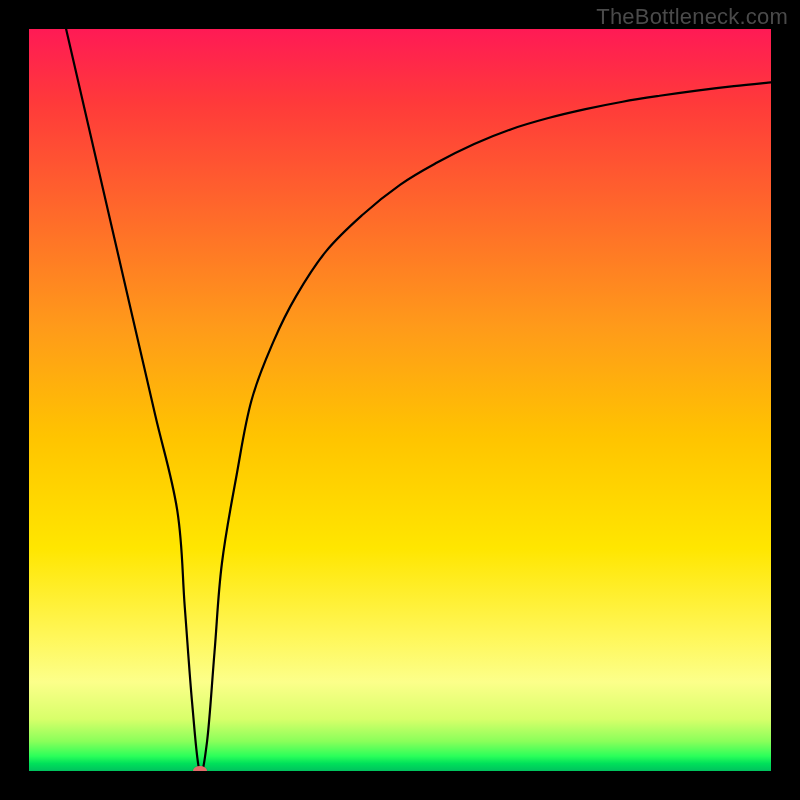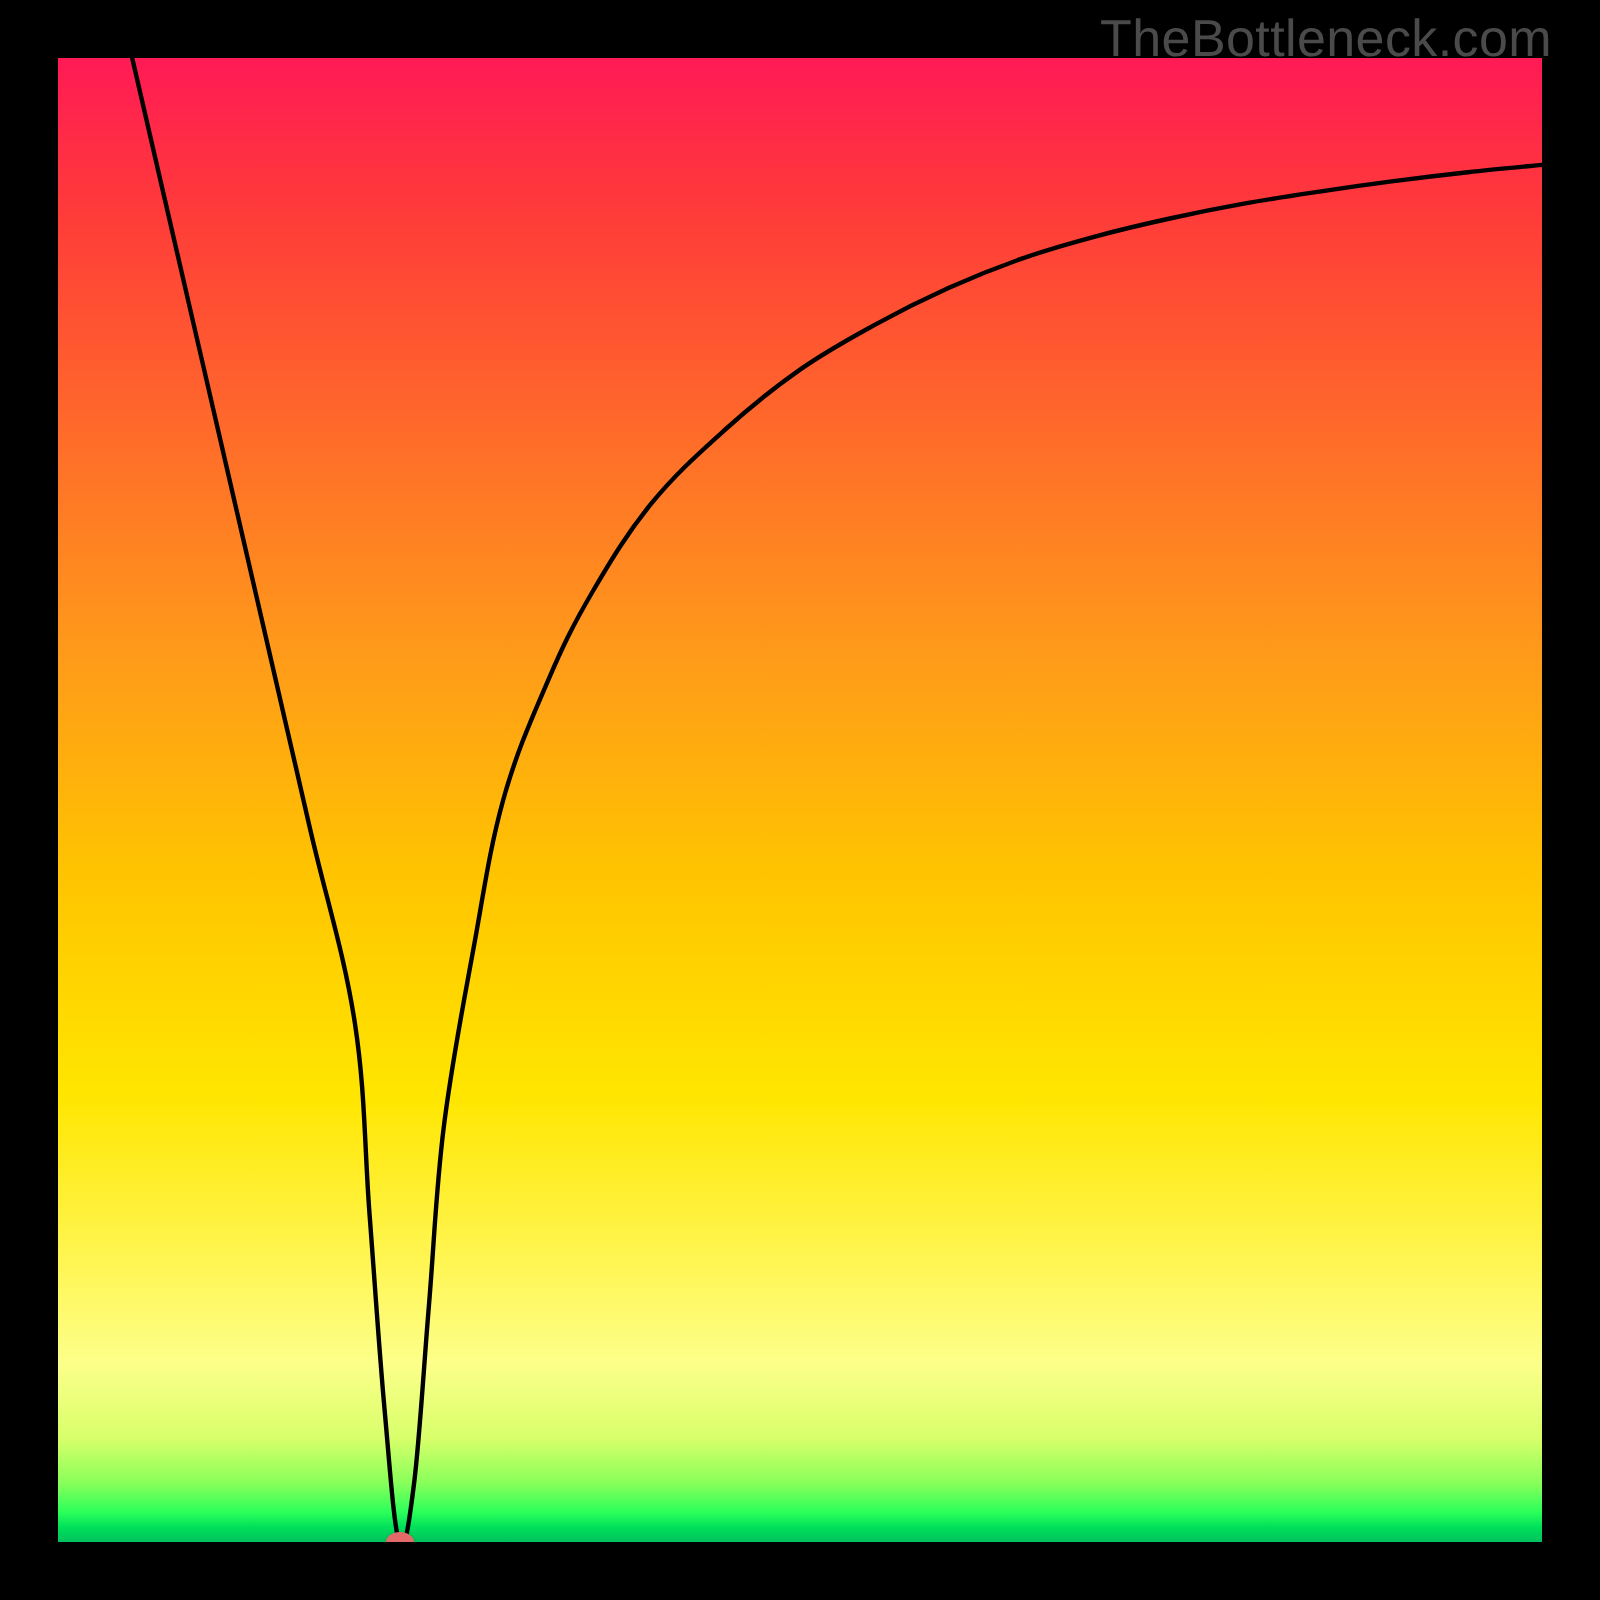--- a/index.html
+++ b/index.html
@@ -13,23 +13,23 @@
   }
   .frame {
     position: relative;
     width: 800px;
     height: 800px;
     background: #000;
   }
   .watermark {
     position: absolute;
     top: 4px;
-    right: 24px;
+    right: 12px;
     color: #4a4a4a;
-    font-size: 26px;
+    font-size: 22px;
     font-weight: 500;
     letter-spacing: 0.2px;
     user-select: none;
   }
   .plot-area {
     position: absolute;
     left: 29px;
     top: 29px;
     width: 742px;
     height: 742px;

